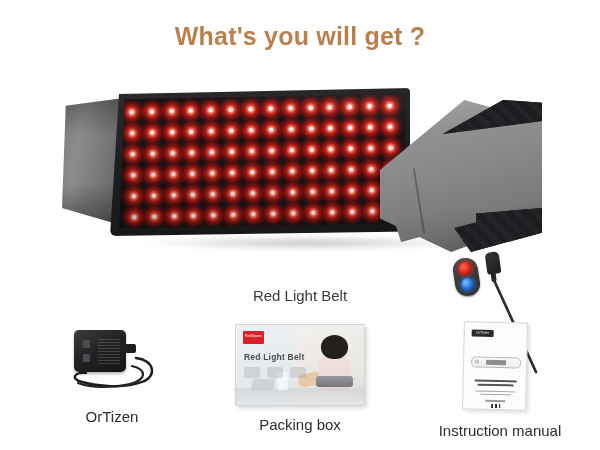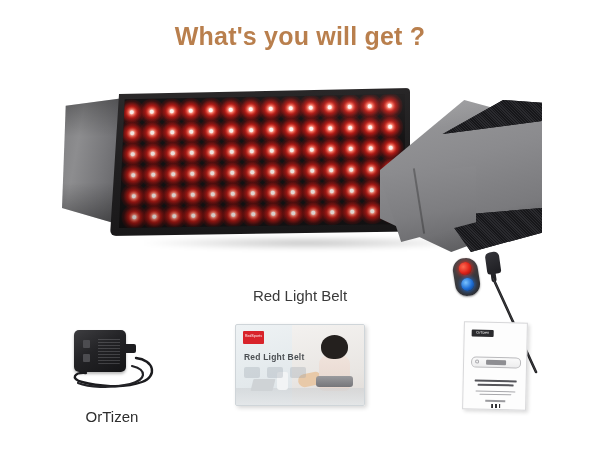--- a/index.html
+++ b/index.html
@@ -651,20 +651,21 @@
           <div class="box-logo"></div>
           <div class="box-logo-txt">RedSports</div>
           <div class="box-title">Red Light Belt</div>
           <div class="box-feat">
             <span></span>
             <span></span>
             <span></span>
           </div>
         </div>
       </div>
+      <div class="label-row item-label">Packing box</div>
     </div>
 
     <div class="item" id="item-manual">
       <div class="item-art" id="manual-art">
         <div class="man-page">
           <div class="man-logo"></div>
           <div class="man-logo-txt">OrTizen</div>
           <div class="man-product"></div>
           <div class="man-product-dot"></div>
           <div class="man-product-tag"></div>
@@ -673,16 +674,17 @@
             <i class="w78"></i>
           </div>
           <div class="man-sub">
             <i class="s1"></i>
             <i class="s2"></i>
           </div>
           <div class="man-foot"></div>
           <div class="man-barcode"></div>
         </div>
       </div>
+      <div class="label-row item-label">Instruction manual</div>
     </div>
 
   </div>
 </div>
 
 </body></html>

